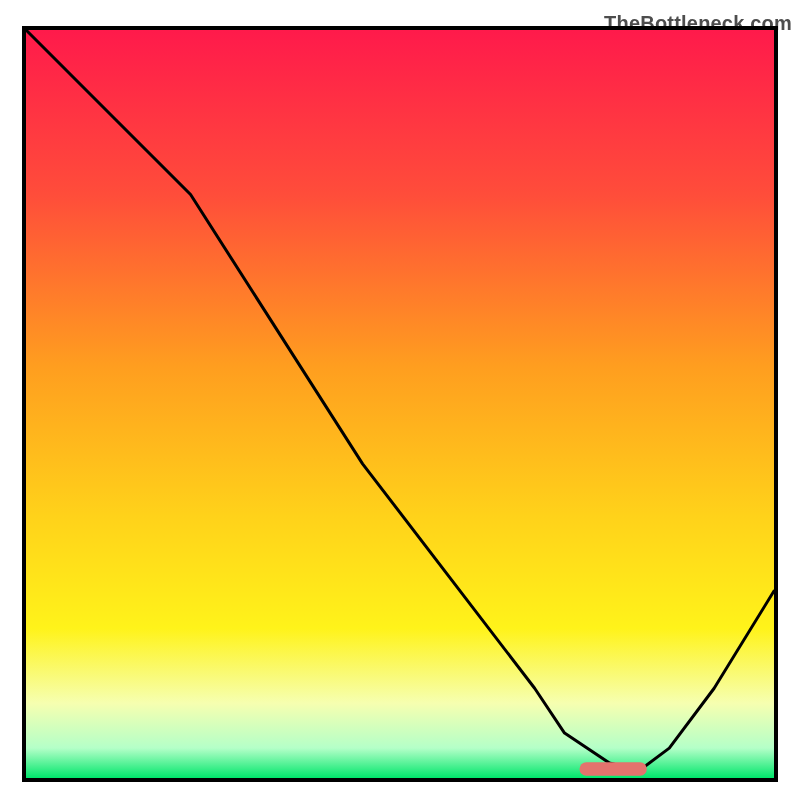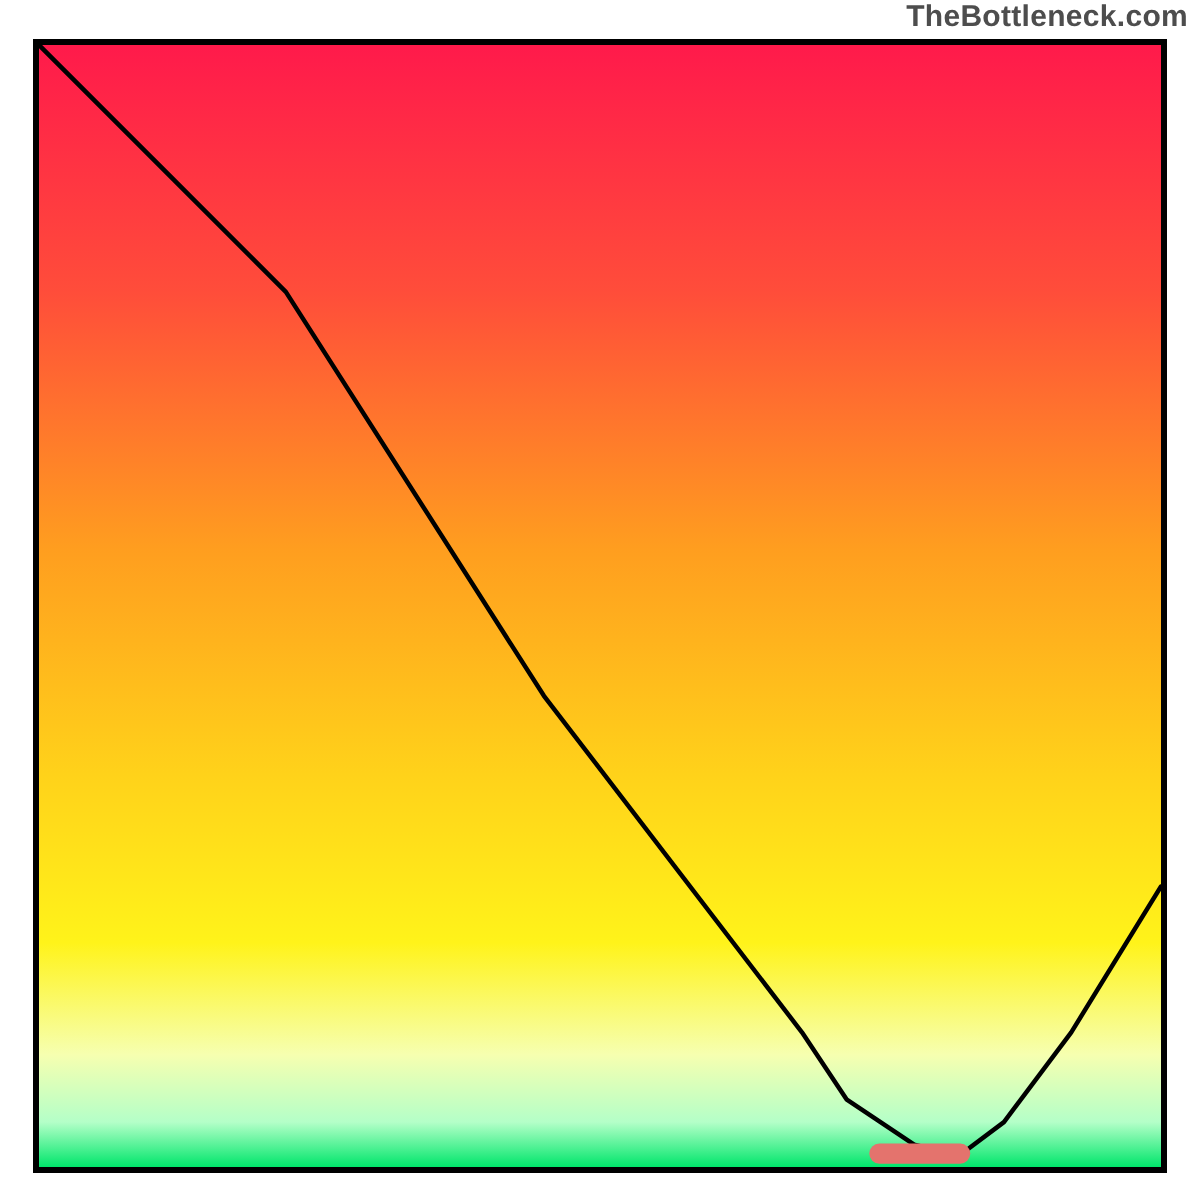--- a/index.html
+++ b/index.html
@@ -12,21 +12,21 @@
     overflow: hidden;
   }
   .stage {
     position: relative;
     width: 800px;
     height: 800px;
     background: #ffffff;
   }
   .watermark {
     position: absolute;
-    top: 0;
+    top: 12px;
     right: 8px;
     font-size: 20px;
     font-weight: 600;
     color: #4d4d4d;
     letter-spacing: 0.2px;
     user-select: none;
   }
   .plot-frame {
     position: absolute;
     left: 22px;

